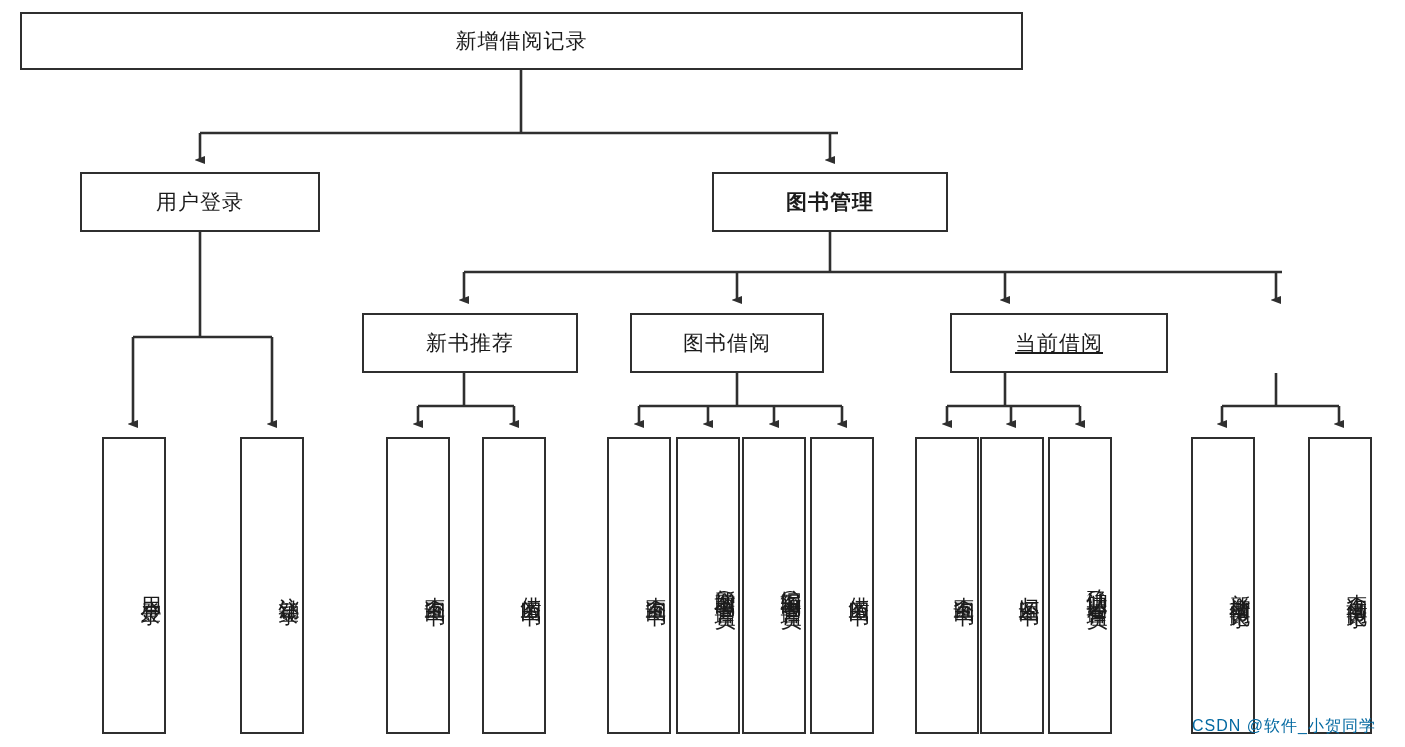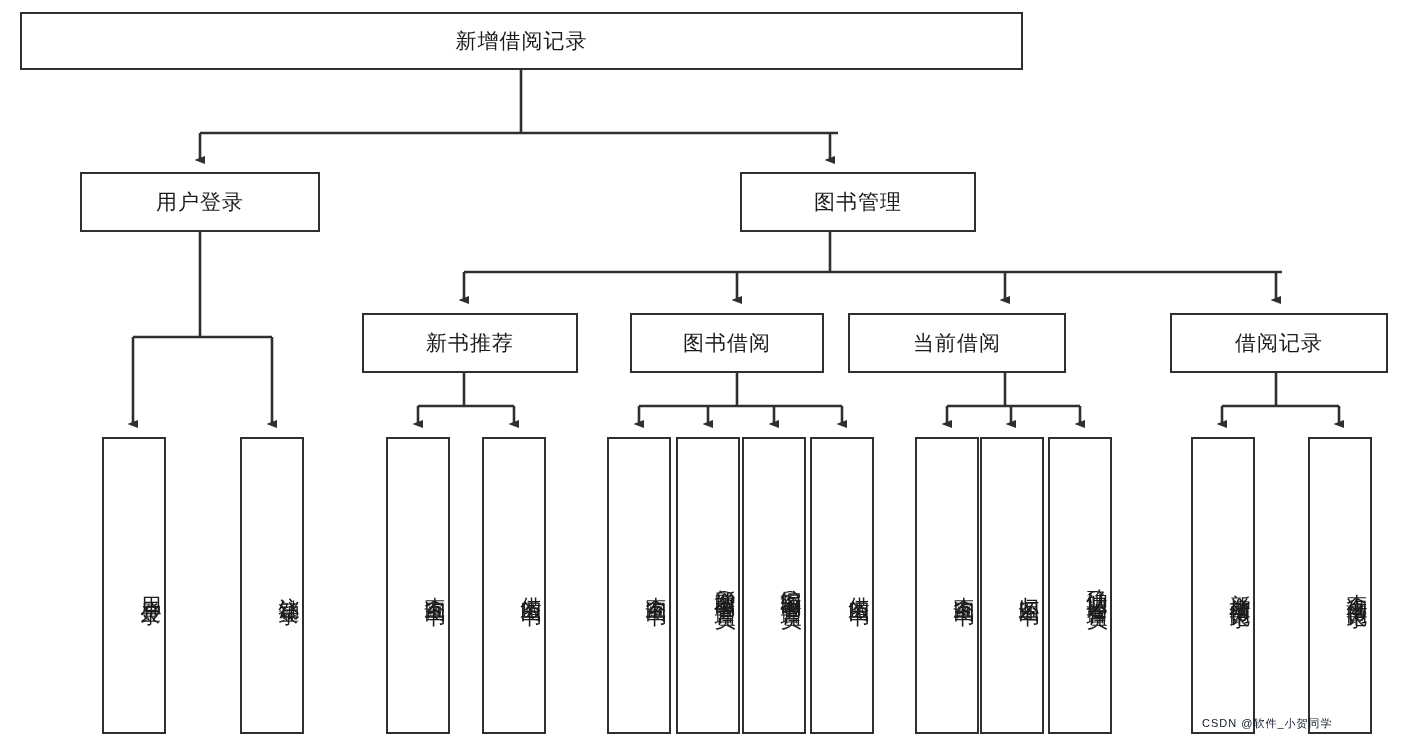--- a/index.html
+++ b/index.html
@@ -9,22 +9,22 @@
   svg.wires{position:absolute;left:0;top:0;width:1405px;height:747px;}
   .node{position:absolute;box-sizing:border-box;background:#ffffff;
         border:2px solid #2f2f2f;display:flex;align-items:center;
         justify-content:center;text-align:center;color:#1b1b1b;}
   .node.h{font-size:21px;line-height:1.2;letter-spacing:1px;}
   .node.v{writing-mode:vertical-rl;text-orientation:upright;
           font-size:21px;line-height:1.25;letter-spacing:3px;
           padding:10px 0;align-items:flex-start;justify-content:flex-start;}
   .vwrap{width:100%;height:100%;display:flex;align-items:flex-start;
          justify-content:center;}
-  .watermark{position:absolute;color:#0f172a;font-size:11px;
-             letter-spacing:1px;white-space:nowrap;margin-left:10px;}
+  .watermark{position:absolute;color:#0369a1;font-size:16px;
+             letter-spacing:1px;white-space:nowrap;}
 </style>
 </head>
 <body>
 
 <div id="diagram-root">
 
   <svg class="wires" viewBox="0 0 1405 747" xmlns="http://www.w3.org/2000/svg">
     <defs>
       <marker id="arrow" markerWidth="10" markerHeight="10" refX="4" refY="5" orient="auto" markerUnits="userSpaceOnUse">
         <path d="M0,0 L8,0 L4,11 z" fill="#2f2f2f"></path>
@@ -74,35 +74,32 @@
     </g>
   </svg>
 
   <div class="node h" style="left:20px;top:12px;width:1003px;height:58px;">
     <span>新增借阅记录</span>
   </div>
 
   <div class="node h" style="left:80px;top:172px;width:240px;height:60px;">
     <span>用户登录</span>
   </div>
-  <div class="node h" style="left:740px;top:172px;width:236px;height:60px;">
+  <div class="node h" style="left:712px;top:172px;width:236px;height:60px;font-weight:bold;">
     <span>图书管理</span>
   </div>
 
   <div class="node h" style="left:362px;top:313px;width:216px;height:60px;text-align:center;">
     <span>新书推荐</span>
   </div>
   <div class="node h" style="left:630px;top:313px;width:194px;height:60px;">
     <span>图书借阅</span>
   </div>
-  <div class="node h" style="left:848px;top:313px;width:218px;height:60px;">
+  <div class="node h" style="left:950px;top:313px;width:218px;height:60px;text-decoration:underline;">
     <span>当前借阅</span>
-  </div>
-  <div class="node h" style="left:1170px;top:313px;width:218px;height:60px;">
-    <span>借阅记录</span>
   </div>
 
   <div class="node v" style="left:102px;top:437px;width:64px;height:297px;">
     <div class="vwrap">
         <span>用户登录</span>
       </div>
   </div>
   <div class="node v" style="left:240px;top:437px;width:64px;height:297px;">
     <div class="vwrap">
         <span>注销登录</span>

